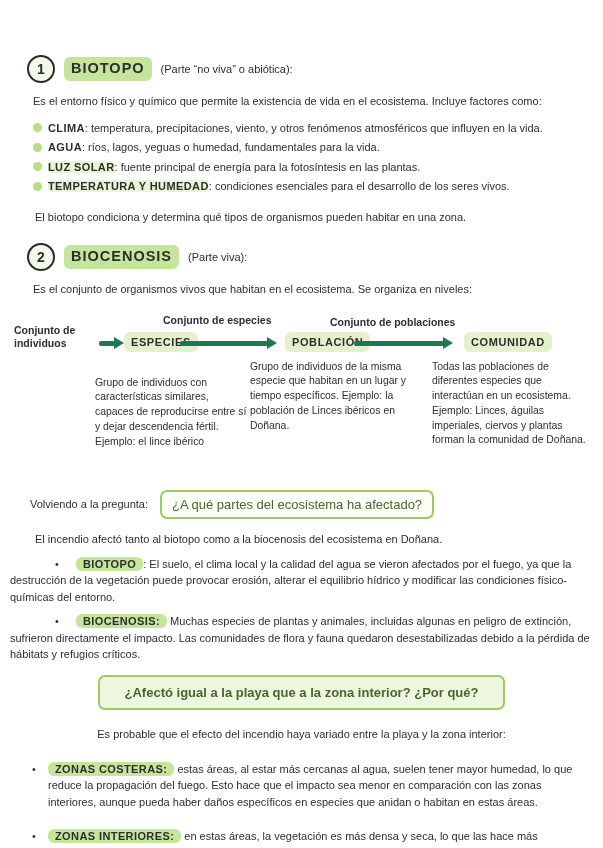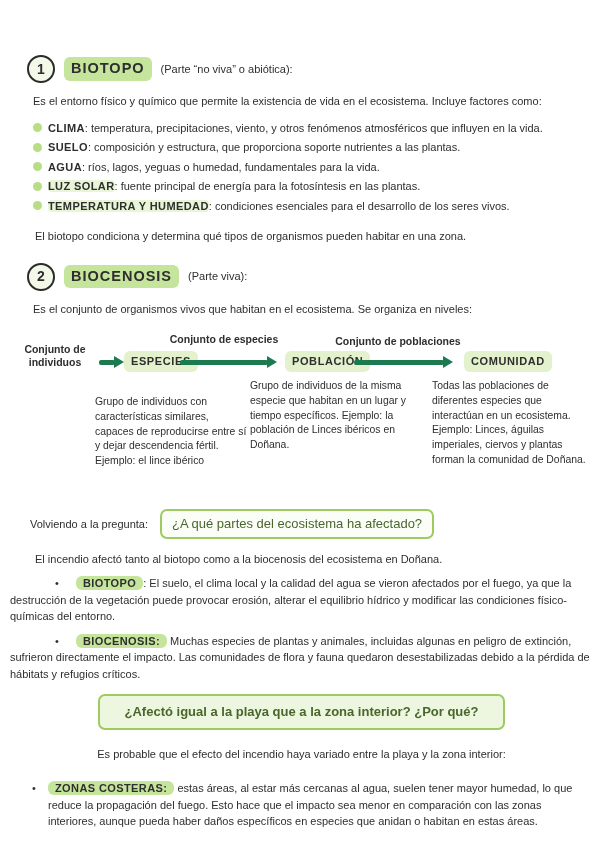--- a/index.html
+++ b/index.html
@@ -32,21 +32,21 @@
   .cap{font-weight:bold;letter-spacing:.4px;white-space:nowrap;}
   .cap-soft{background:#e9f5d7;border-radius:4px;}
   .conclusion{margin:14px 30px 0 35px;}
   .sec2{margin-top:18px;}
   
   .diagram{position:relative;width:603px;height:162px;margin-top:16px;}
   .pill{
     position:absolute;background:#e3f1cd;border-radius:6px;
     font-weight:bold;font-size:11px;letter-spacing:.6px;padding:2px 7px;
   }
-  .chain-label{position:absolute;font-weight:bold;font-size:10.5px;text-align:center;line-height:1.25;}
+  .chain-label{position:absolute;font-weight:bold;font-size:10.5px;line-height:1.25;}
   .arrow{position:absolute;height:5px;background:#1c7a50;border-radius:2px;}
   .arrow::after{
     content:'';position:absolute;right:-9px;top:-4px;
     border-left:10px solid #1c7a50;border-top:6.5px solid transparent;border-bottom:6.5px solid transparent;
   }
   .node-desc{position:absolute;font-size:10.4px;line-height:1.42;}
   
   .lead-row{display:flex;align-items:center;gap:12px;margin:14px 0 0 30px;}
   .qbox{
     border:2px solid #9ecb5f;border-radius:7px;background:#fbfdf7;
@@ -72,24 +72,20 @@
     <span class="hl sec-title">BIOTOPO</span>
     <span class="subtitle">(Parte “no viva” o abiótica):</span>
   </div>
 
   <p class="body-par">Es el entorno físico y químico que permite la existencia de vida en el ecosistema. Incluye factores como:</p>
 
   <ul class="factors">
     <li>
       <span class="dot"></span>
       <span><span class="cap">CLIMA</span><span>: temperatura, precipitaciones, viento, y otros fenómenos atmosféricos que influyen en la vida.</span></span>
-    </li>
-    <li>
-      <span class="dot"></span>
-      <span><span class="cap">SUELO</span><span>: composición y estructura, que proporciona soporte nutrientes a las plantas.</span></span>
     </li>
     <li>
       <span class="dot"></span>
       <span><span class="cap">AGUA</span><span>: ríos, lagos, yeguas o humedad, fundamentales para la vida.</span></span>
     </li>
     <li>
       <span class="dot"></span>
       <span><span class="cap cap-soft">LUZ SOLAR</span><span>: fuente principal de energía para la fotosíntesis en las plantas.</span></span>
     </li>
     <li>

